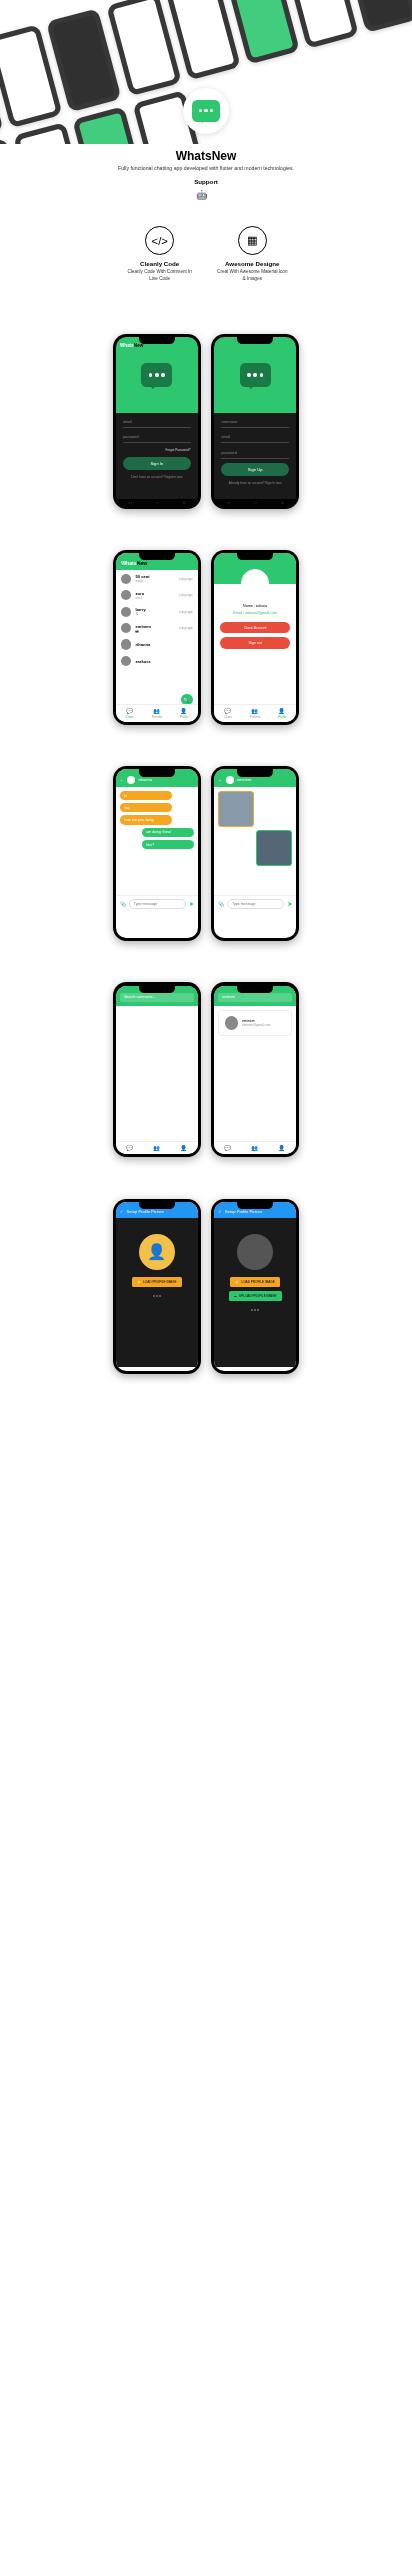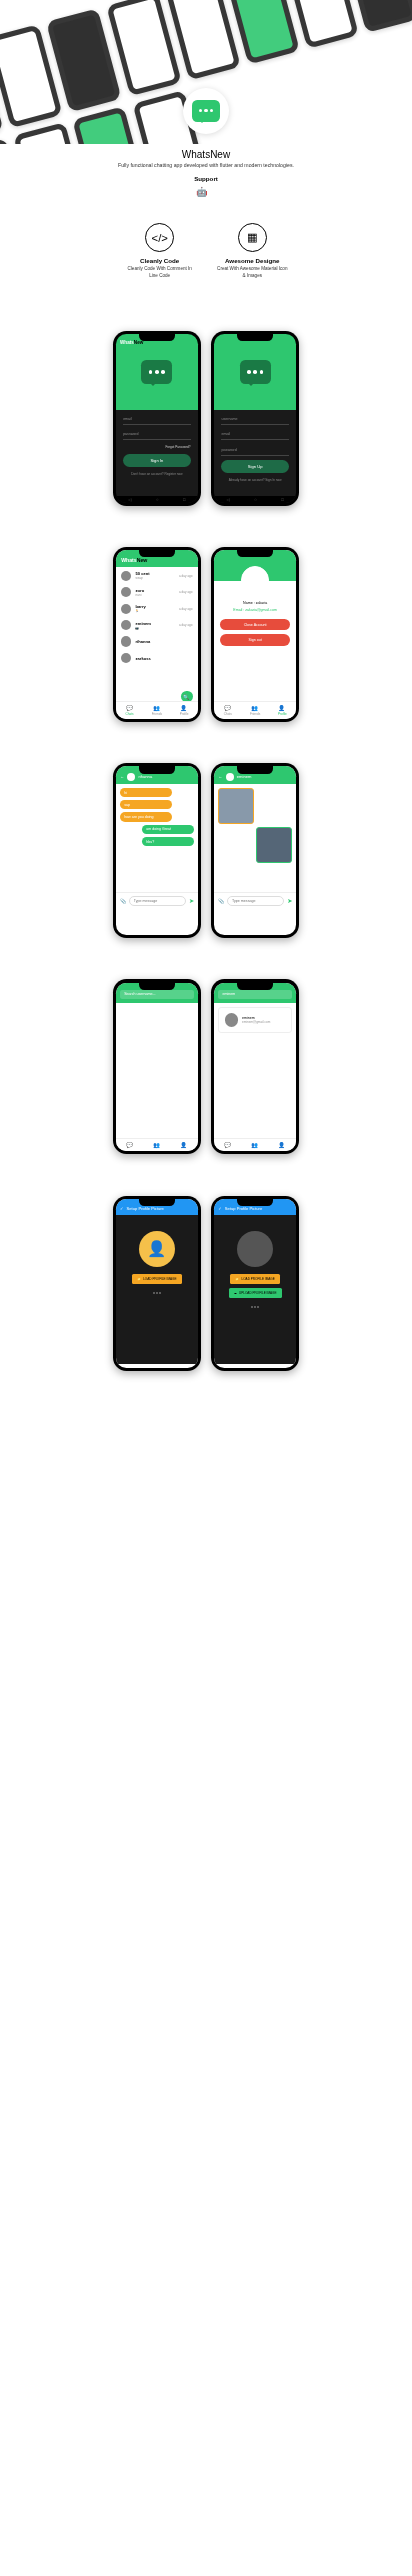--- a/index.html
+++ b/index.html
@@ -7,21 +7,21 @@
 .hero{position:relative;height:144px;overflow:hidden}
 .hero-bg{position:absolute;inset:0;display:flex;flex-wrap:wrap;transform:rotate(-15deg) scale(1.3);opacity:.9}
 .mini-phone{width:41px;height:72px;background:#fff;border:4.1px solid #222;border-radius:7.2px;margin:3.1px;box-shadow:0 1px 4.1px rgba(0,0,0,.2)}
 .mini-phone.green{background:#2ec76f}
 .mini-phone.dark{background:#1a1a1a}
 .logo-circle{position:absolute;bottom:10.3px;left:50%;transform:translateX(-50%);width:46px;height:46px;background:#fff;border-radius:50%;display:flex;align-items:center;justify-content:center;box-shadow:0 1px 6.2px rgba(0,0,0,.15)}
 .bubble-icon{width:28px;height:21.6px;background:#2ec76f;border-radius:5.2px;position:relative;display:flex;align-items:center;justify-content:center;gap:2.6px}
 .bubble-icon::after{content:"";position:absolute;bottom:-4.1px;left:7.2px;border:3.1px solid transparent;border-top-color:#2ec76f}
 .bubble-icon .d{width:3.1px;height:3.1px;background:#fff;border-radius:50%}
 .intro{text-align:center;padding:5.2px 20.6px 10.3px}
-.intro h1{font-size:10px;font-weight:400;margin-bottom:2.1px}
+.intro h1{font-size:12px;font-weight:700;margin-bottom:2.1px}
 .intro p{font-size:5.2px;line-height:1.5;color:#333}
 .support-label{font-weight:700;font-size:6.2px;margin-top:5.2px}
 .os-icons{display:flex;justify-content:center;gap:7.2px;margin-top:4.1px}
 .os-icons span{font-size:9.3px}
 .features{display:flex;justify-content:center;gap:20.6px;padding:15.5px 10.3px 31px}
 .feature{text-align:center;width:72px}
 .feature-icon{width:29px;height:29px;border:1px solid #000;border-radius:50%;margin:0 auto 5.2px;display:flex;align-items:center;justify-content:center;font-size:11.3px}
 .feature h3{font-size:6.2px;font-weight:700;margin-bottom:2.1px}
 .feature p{font-size:4.6px;line-height:1.4;color:#333}
 .row{display:flex;justify-content:center;gap:10.3px;padding:20.6px 0}

